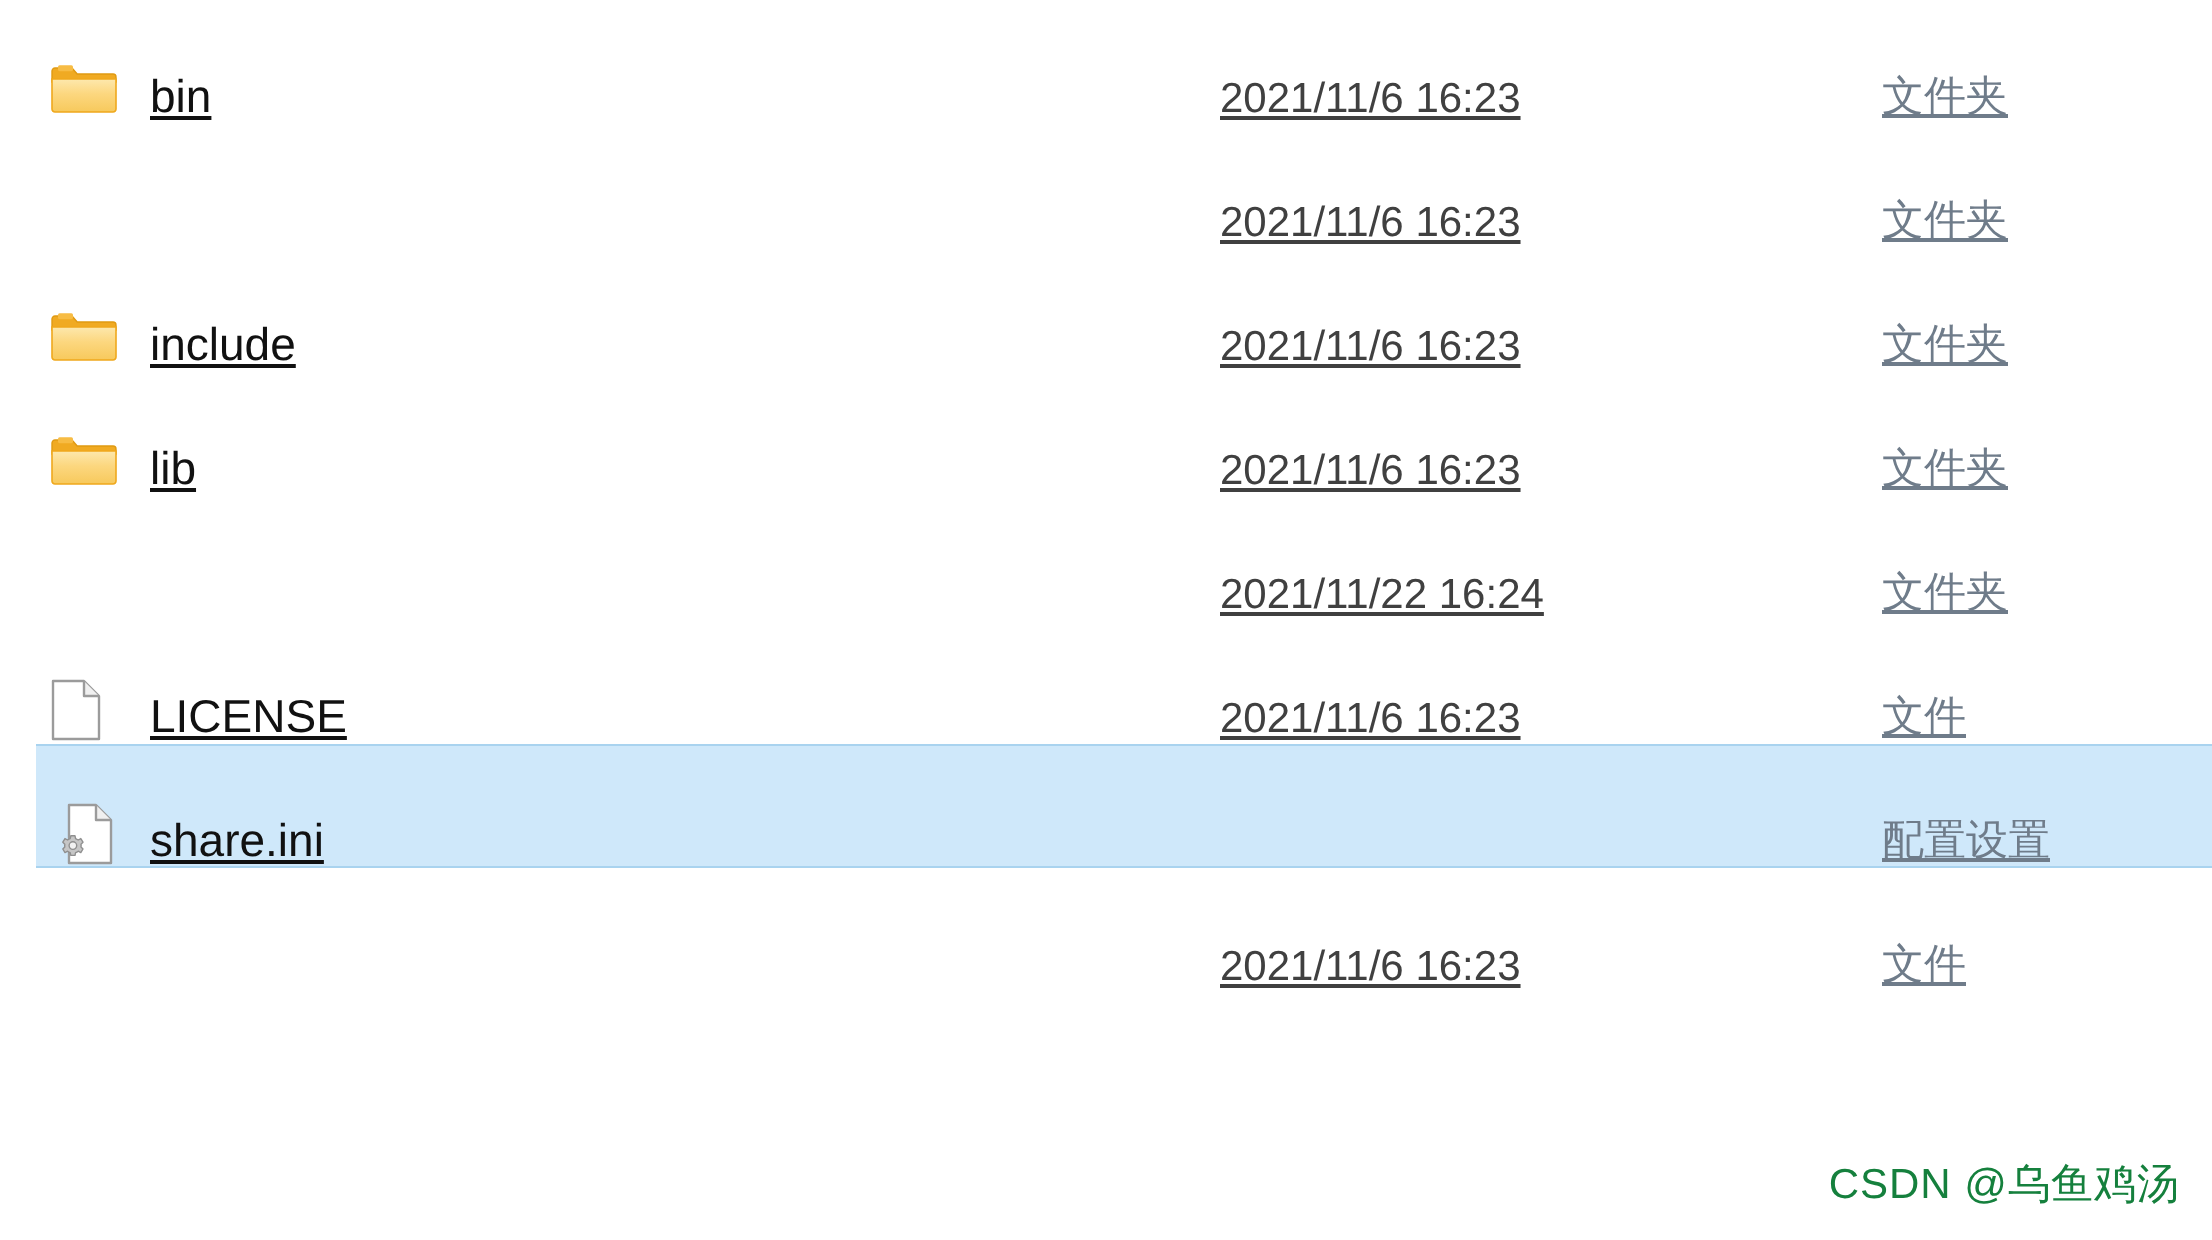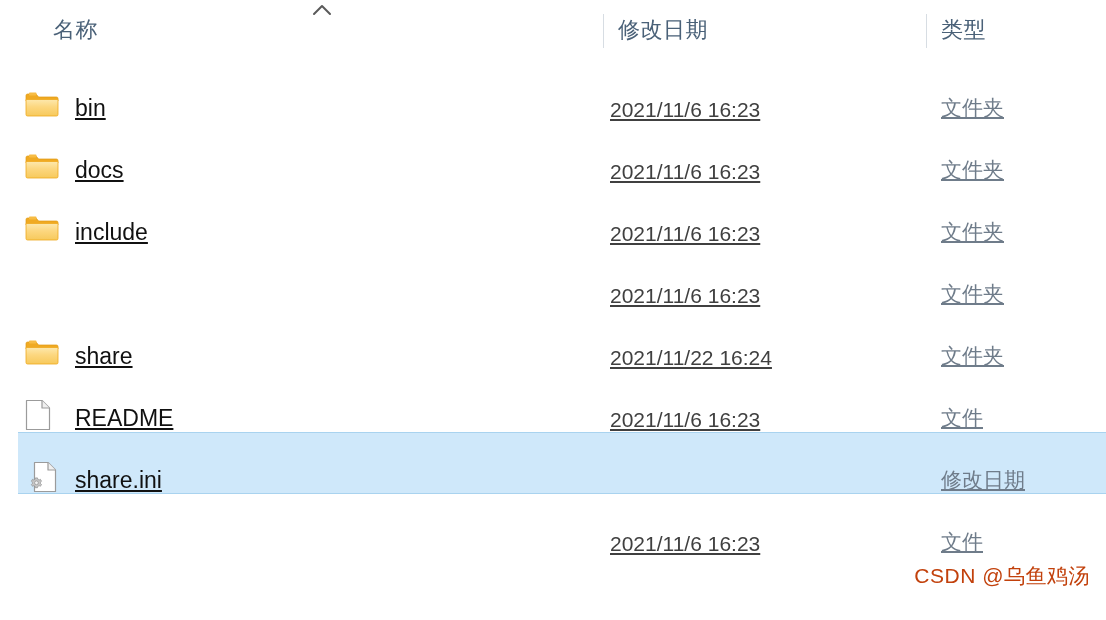--- a/index.html
+++ b/index.html
@@ -131,57 +131,33 @@
   .name-text {
     display: inline-block;
     line-height: 1;
     padding-bottom: 2px;
   }
 
   
   .watermark {
     position: absolute;
     right: 16px;
-    bottom: 30px;
-    color: #c2410c;
+    bottom: 14px;
+    color: #15803d;
     font-size: 21px;
     letter-spacing: 0.5px;
     user-select: none;
     white-space: nowrap;
   }
 </style>
 </head>
 <body>
 
 <div class="explorer">
 
-  <div class="col-header">
-
-    <div class="sort-indicator">
-      <svg width="22" height="14" viewBox="0 0 22 14">
-        <path d="M3 11 L11 3 L19 11" fill="none" stroke="#5a5a5a" stroke-width="2" stroke-linecap="round" stroke-linejoin="round"></path>
-      </svg>
-    </div>
-
-    <div class="hcell hcell-name">
-      <span>名称</span>
-    </div>
-
-    <div class="col-sep sep-1"></div>
-
-    <div class="hcell hcell-date">
-      <span>修改日期</span>
-    </div>
-
-    <div class="col-sep sep-2"></div>
-
-    <div class="hcell hcell-type">
-      <span>类型</span>
-    </div>
-  </div>
 
   <div class="rows" id="rows">
       <div class="row">
         <div class="row-hit"></div>
         <div class="cell cell-name">
           <span class="icon-wrap">
             <svg width="34" height="28" viewBox="0 0 34 28">
               <defs>
                 <linearGradient id="fg" x1="0" y1="0" x2="0" y2="1">
                   <stop offset="0" stop-color="#fde8ad"></stop>
@@ -194,36 +170,41 @@
               <path d="M1 8.5 H33 V23.5 A1.5 1.5 0 0 1 31.5 25 H2.5 A1.5 1.5 0 0 1 1 23.5 Z" fill="url(#fg)" stroke="#efa81d" stroke-width="0.8"></path>
             </svg>
           </span>
           <span class="name-text">bin</span>
         </div>
         <div class="cell cell-date">2021/11/6 16:23</div>
         <div class="cell cell-type">文件夹</div>
       </div>
       <div class="row">
         <div class="row-hit"></div>
+        <div class="cell cell-date">2021/11/6 16:23</div>
+        <div class="cell cell-type">文件夹</div>
+      </div>
+      <div class="row">
+        <div class="row-hit"></div>
         <div class="cell cell-name">
           <span class="icon-wrap">
             <svg width="34" height="28" viewBox="0 0 34 28">
               <defs>
                 <linearGradient id="fg" x1="0" y1="0" x2="0" y2="1">
                   <stop offset="0" stop-color="#fde8ad"></stop>
                   <stop offset="0.45" stop-color="#fcd77f"></stop>
                   <stop offset="1" stop-color="#f7c95c"></stop>
                 </linearGradient>
               </defs>
               <path d="M1 4.5 A1.5 1.5 0 0 1 2.5 3 H11 L13.6 6 H31.5 A1.5 1.5 0 0 1 33 7.5 V10 H1 Z" fill="#f0aa22" stroke="#e09a12" stroke-width="0.7"></path>
               <rect x="4" y="1.6" width="7.5" height="3" rx="0.8" fill="#f7bc44"></rect>
               <path d="M1 8.5 H33 V23.5 A1.5 1.5 0 0 1 31.5 25 H2.5 A1.5 1.5 0 0 1 1 23.5 Z" fill="url(#fg)" stroke="#efa81d" stroke-width="0.8"></path>
             </svg>
           </span>
-          <span class="name-text">docs</span>
+          <span class="name-text">include</span>
         </div>
         <div class="cell cell-date">2021/11/6 16:23</div>
         <div class="cell cell-type">文件夹</div>
       </div>
       <div class="row">
         <div class="row-hit"></div>
         <div class="cell cell-name">
           <span class="icon-wrap">
             <svg width="34" height="28" viewBox="0 0 34 28">
               <defs>
@@ -231,82 +212,60 @@
                   <stop offset="0" stop-color="#fde8ad"></stop>
                   <stop offset="0.45" stop-color="#fcd77f"></stop>
                   <stop offset="1" stop-color="#f7c95c"></stop>
                 </linearGradient>
               </defs>
               <path d="M1 4.5 A1.5 1.5 0 0 1 2.5 3 H11 L13.6 6 H31.5 A1.5 1.5 0 0 1 33 7.5 V10 H1 Z" fill="#f0aa22" stroke="#e09a12" stroke-width="0.7"></path>
               <rect x="4" y="1.6" width="7.5" height="3" rx="0.8" fill="#f7bc44"></rect>
               <path d="M1 8.5 H33 V23.5 A1.5 1.5 0 0 1 31.5 25 H2.5 A1.5 1.5 0 0 1 1 23.5 Z" fill="url(#fg)" stroke="#efa81d" stroke-width="0.8"></path>
             </svg>
           </span>
-          <span class="name-text">include</span>
-        </div>
-        <div class="cell cell-date">2021/11/6 16:23</div>
-        <div class="cell cell-type">文件夹</div>
-      </div>
-      <div class="row">
-        <div class="row-hit"></div>
-        <div class="cell cell-date">2021/11/6 16:23</div>
-        <div class="cell cell-type">文件夹</div>
-      </div>
-      <div class="row">
-        <div class="row-hit"></div>
-        <div class="cell cell-name">
-          <span class="icon-wrap">
-            <svg width="34" height="28" viewBox="0 0 34 28">
-              <defs>
-                <linearGradient id="fg" x1="0" y1="0" x2="0" y2="1">
-                  <stop offset="0" stop-color="#fde8ad"></stop>
-                  <stop offset="0.45" stop-color="#fcd77f"></stop>
-                  <stop offset="1" stop-color="#f7c95c"></stop>
-                </linearGradient>
-              </defs>
-              <path d="M1 4.5 A1.5 1.5 0 0 1 2.5 3 H11 L13.6 6 H31.5 A1.5 1.5 0 0 1 33 7.5 V10 H1 Z" fill="#f0aa22" stroke="#e09a12" stroke-width="0.7"></path>
-              <rect x="4" y="1.6" width="7.5" height="3" rx="0.8" fill="#f7bc44"></rect>
-              <path d="M1 8.5 H33 V23.5 A1.5 1.5 0 0 1 31.5 25 H2.5 A1.5 1.5 0 0 1 1 23.5 Z" fill="url(#fg)" stroke="#efa81d" stroke-width="0.8"></path>
-            </svg>
-          </span>
-          <span class="name-text">share</span>
-        </div>
+          <span class="name-text">lib</span>
+        </div>
+        <div class="cell cell-date">2021/11/6 16:23</div>
+        <div class="cell cell-type">文件夹</div>
+      </div>
+      <div class="row">
+        <div class="row-hit"></div>
         <div class="cell cell-date">2021/11/22 16:24</div>
         <div class="cell cell-type">文件夹</div>
       </div>
       <div class="row">
         <div class="row-hit"></div>
         <div class="cell cell-name">
           <span class="icon-wrap">
             <svg width="26" height="32" viewBox="0 0 26 32">
               <path d="M1.5 1.5 H17 L24.5 9 V30.5 H1.5 Z" fill="#ffffff" stroke="#9b9b9b" stroke-width="1.2" stroke-linejoin="round"></path>
               <path d="M17 1.5 V9 H24.5" fill="#f0f0f0" stroke="#9b9b9b" stroke-width="1.2" stroke-linejoin="round"></path>
             </svg>
           </span>
-          <span class="name-text">README</span>
+          <span class="name-text">LICENSE</span>
         </div>
         <div class="cell cell-date">2021/11/6 16:23</div>
         <div class="cell cell-type">文件</div>
       </div>
       <div class="row selected">
         <div class="row-hit"></div>
         <div class="cell cell-name">
           <span class="icon-wrap">
             <svg width="34" height="34" viewBox="0 0 34 34">
               <path d="M9.5 2.5 H23 L30.5 10 V31.5 H9.5 Z" fill="#ffffff" stroke="#9b9b9b" stroke-width="1.2" stroke-linejoin="round"></path>
               <path d="M23 2.5 V10 H30.5" fill="#f0f0f0" stroke="#9b9b9b" stroke-width="1.2" stroke-linejoin="round"></path>
               <g transform="translate(8.5,21.5)">
                 <path d="M5.6 -1.5 L6.9 -2.2 L8.0 -0.4 L7.0 0.6 A4.3 4.3 0 0 1 7.0 2.0 L8.0 3.0 L6.9 4.8 L5.6 4.1 A4.3 4.3 0 0 1 4.3 4.8 L4.0 6.2 H1.9 L1.6 4.8 A4.3 4.3 0 0 1 0.3 4.1 L-1.0 4.8 L-2.1 3.0 L-1.1 2.0 A4.3 4.3 0 0 1 -1.1 0.6 L-2.1 -0.4 L-1.0 -2.2 L0.3 -1.5 A4.3 4.3 0 0 1 1.6 -2.2 L1.9 -3.6 H4.0 L4.3 -2.2 Z" fill="#c6c6c6" stroke="#8f8f8f" stroke-width="0.7" stroke-linejoin="round"></path>
                 <circle cx="2.95" cy="1.3" r="1.9" fill="#f2f2f2" stroke="#8f8f8f" stroke-width="0.7"></circle>
               </g>
             </svg>
           </span>
           <span class="name-text">share.ini</span>
         </div>
-        <div class="cell cell-type">修改日期</div>
+        <div class="cell cell-type">配置设置</div>
       </div>
       <div class="row">
         <div class="row-hit"></div>
         <div class="cell cell-date">2021/11/6 16:23</div>
         <div class="cell cell-type">文件</div>
       </div>
     </div>
 
   <div class="watermark">CSDN @乌鱼鸡汤</div>
 

